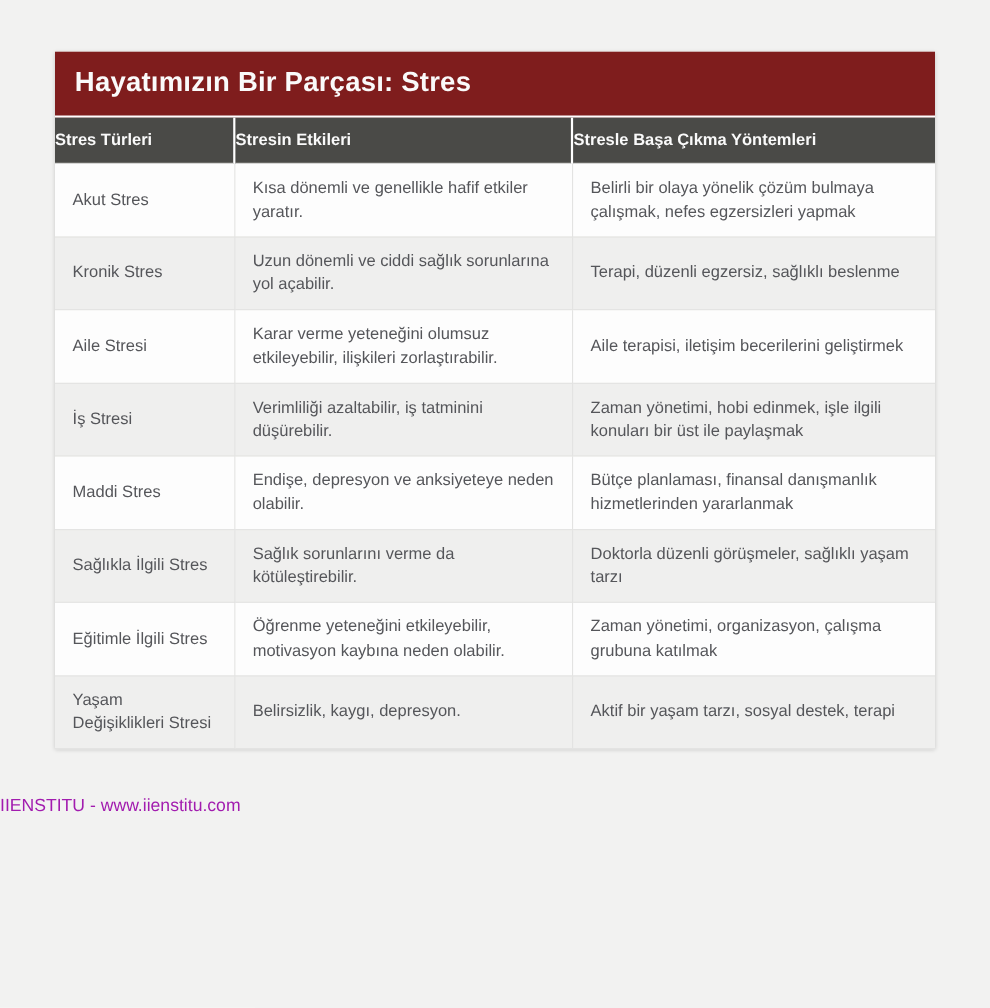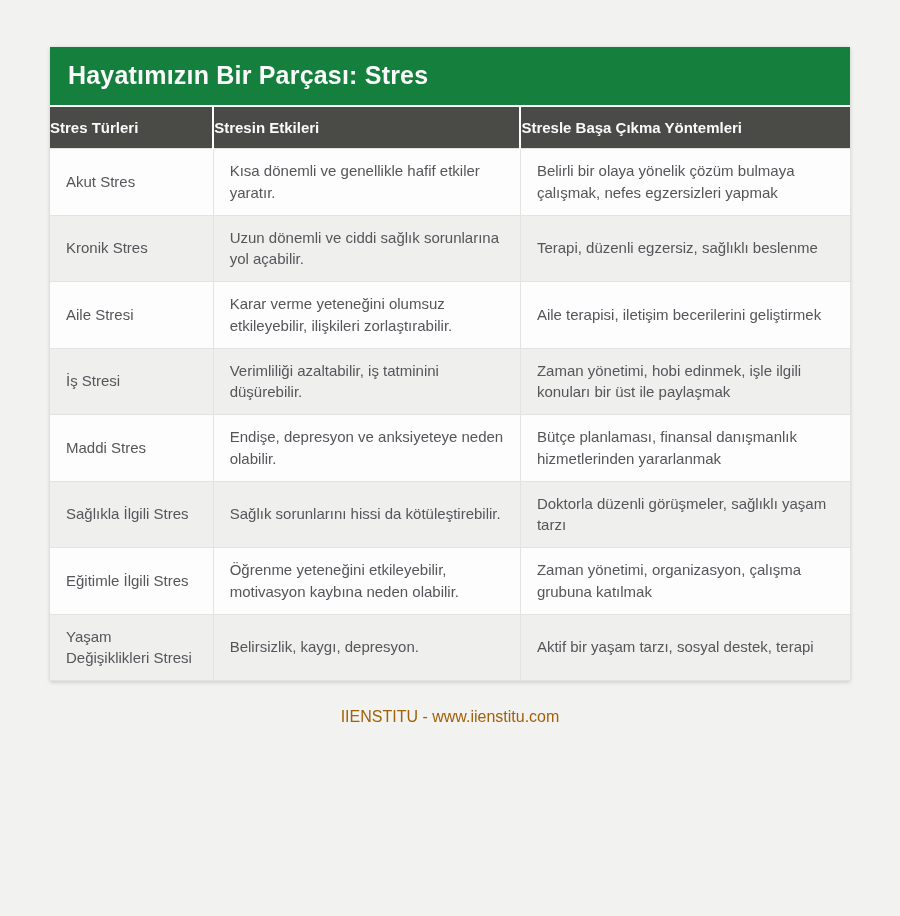--- a/index.html
+++ b/index.html
@@ -15,21 +15,21 @@
     height: 916px;
     padding-top: 47px;
   }
   .card {
     width: 800px;
     margin: 0 auto;
     box-shadow: 0 1px 4px rgba(0,0,0,0.18);
     background: #fdfdfd;
   }
   .title-bar {
-    background: #15803d;
+    background: #7f1d1d;
     border-bottom: 2px solid #ffffff;
     padding: 14px 18px 15px 18px;
   }
   .title-bar h1 {
     color: #fafafa;
     font-size: 25px;
     font-weight: bold;
     letter-spacing: 0.2px;
   }
   table {
@@ -61,23 +61,22 @@
     border: 1px solid #e3e3e2;
     background: #fdfdfd;
     height: 65px;
   }
   tbody tr:nth-child(even) td {
     background: #efefee;
   }
   tbody tr td:first-child { border-left: none; margin-left: 12px; }
   tbody tr td:last-child { border-right: none; }
   .footer {
-    margin-top: 27px;
-    text-align: center;
-    color: #a16207;
+    margin-top: 43px;
+    color: #a21caf;
     font-size: 16px;
   }
 </style>
 </head>
 <body>
 
 <div class="page">
   <div class="card">
     <div class="title-bar">
       <h1>Hayatımızın Bir Parçası: Stres</h1>
@@ -116,21 +115,21 @@
             <td>Verimliliği azaltabilir, iş tatminini düşürebilir.</td>
             <td>Zaman yönetimi, hobi edinmek, işle ilgili konuları bir üst ile paylaşmak</td>
           </tr>
           <tr>
             <td>Maddi Stres</td>
             <td>Endişe, depresyon ve anksiyeteye neden olabilir.</td>
             <td>Bütçe planlaması, finansal danışmanlık hizmetlerinden yararlanmak</td>
           </tr>
           <tr>
             <td>Sağlıkla İlgili Stres</td>
-            <td>Sağlık sorunlarını hissi da kötüleştirebilir.</td>
+            <td>Sağlık sorunlarını verme da kötüleştirebilir.</td>
             <td>Doktorla düzenli görüşmeler, sağlıklı yaşam tarzı</td>
           </tr>
           <tr>
             <td>Eğitimle İlgili Stres</td>
             <td>Öğrenme yeteneğini etkileyebilir, motivasyon kaybına neden olabilir.</td>
             <td>Zaman yönetimi, organizasyon, çalışma grubuna katılmak</td>
           </tr>
           <tr>
             <td>Yaşam Değişiklikleri Stresi</td>
             <td>Belirsizlik, kaygı, depresyon.</td>

